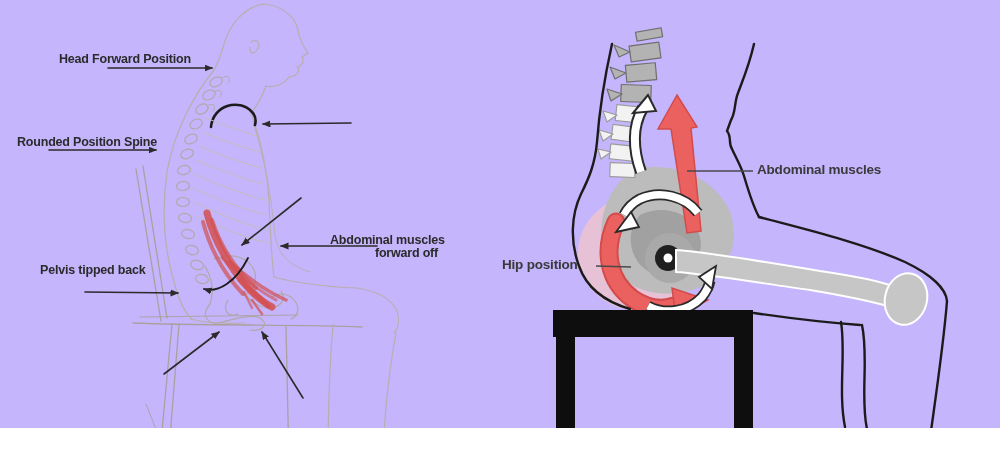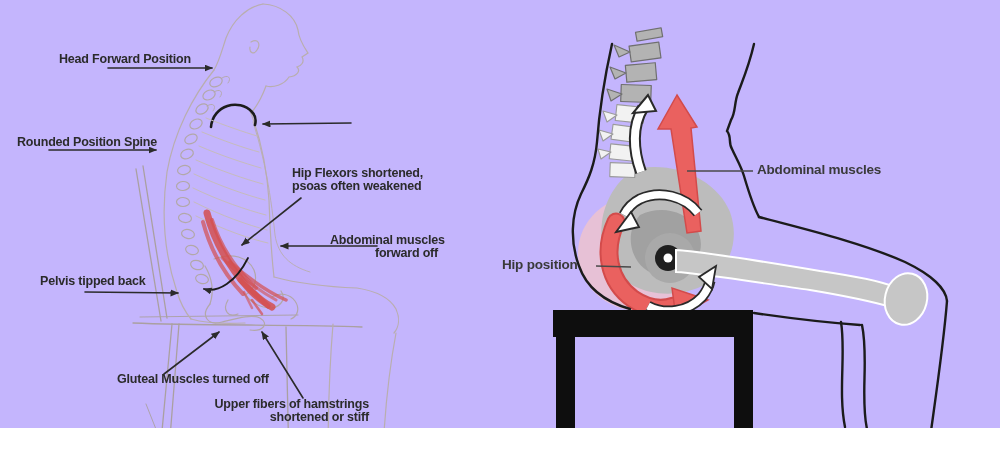--- a/index.html
+++ b/index.html
@@ -212,36 +212,27 @@
       <path d="M 687,171 L 753,171" stroke="#4a4a4a" stroke-width="1.5"></path>
       <path d="M 596,266 L 631,267" stroke="#4a4a4a" stroke-width="1.5"></path>
     </g>
   </svg>
 
   <div class="lbl" style="left:59px;top:53px;">Head Forward Position</div>
 
 
   <div class="lbl" style="left:17px;top:136px;">Rounded Position Spine</div>
 
-  <div class="lbl two" style="left:292px;top:167px;">
-    <div>Hip Flexors shortened,</div>
-    <div>psoas often weakened</div>
-  </div>
 
   <div class="lbl two right" style="left:330px;top:234px;width:108px;">
     <div>Abdominal muscles</div>
     <div>forward off</div>
   </div>
 
-  <div class="lbl" style="left:40px;top:275px;">Pelvis tipped back</div>
-
-  <div class="lbl" style="left:117px;top:373px;">Gluteal Muscles turned off</div>
-
-  <div class="lbl two right" style="left:205px;top:398px;width:164px;">
-    <div>Upper fibers of hamstrings</div>
-    <div>shortened or stiff</div>
-  </div>
+  <div class="lbl" style="left:40px;top:264px;">Pelvis tipped back</div>
+
+
 
   <div class="rlbl" style="left:757px;top:162px;">Abdominal muscles</div>
 
   <div class="rlbl" style="left:502px;top:257px;">Hip position</div>
 
 </div>
 
 </body></html>

